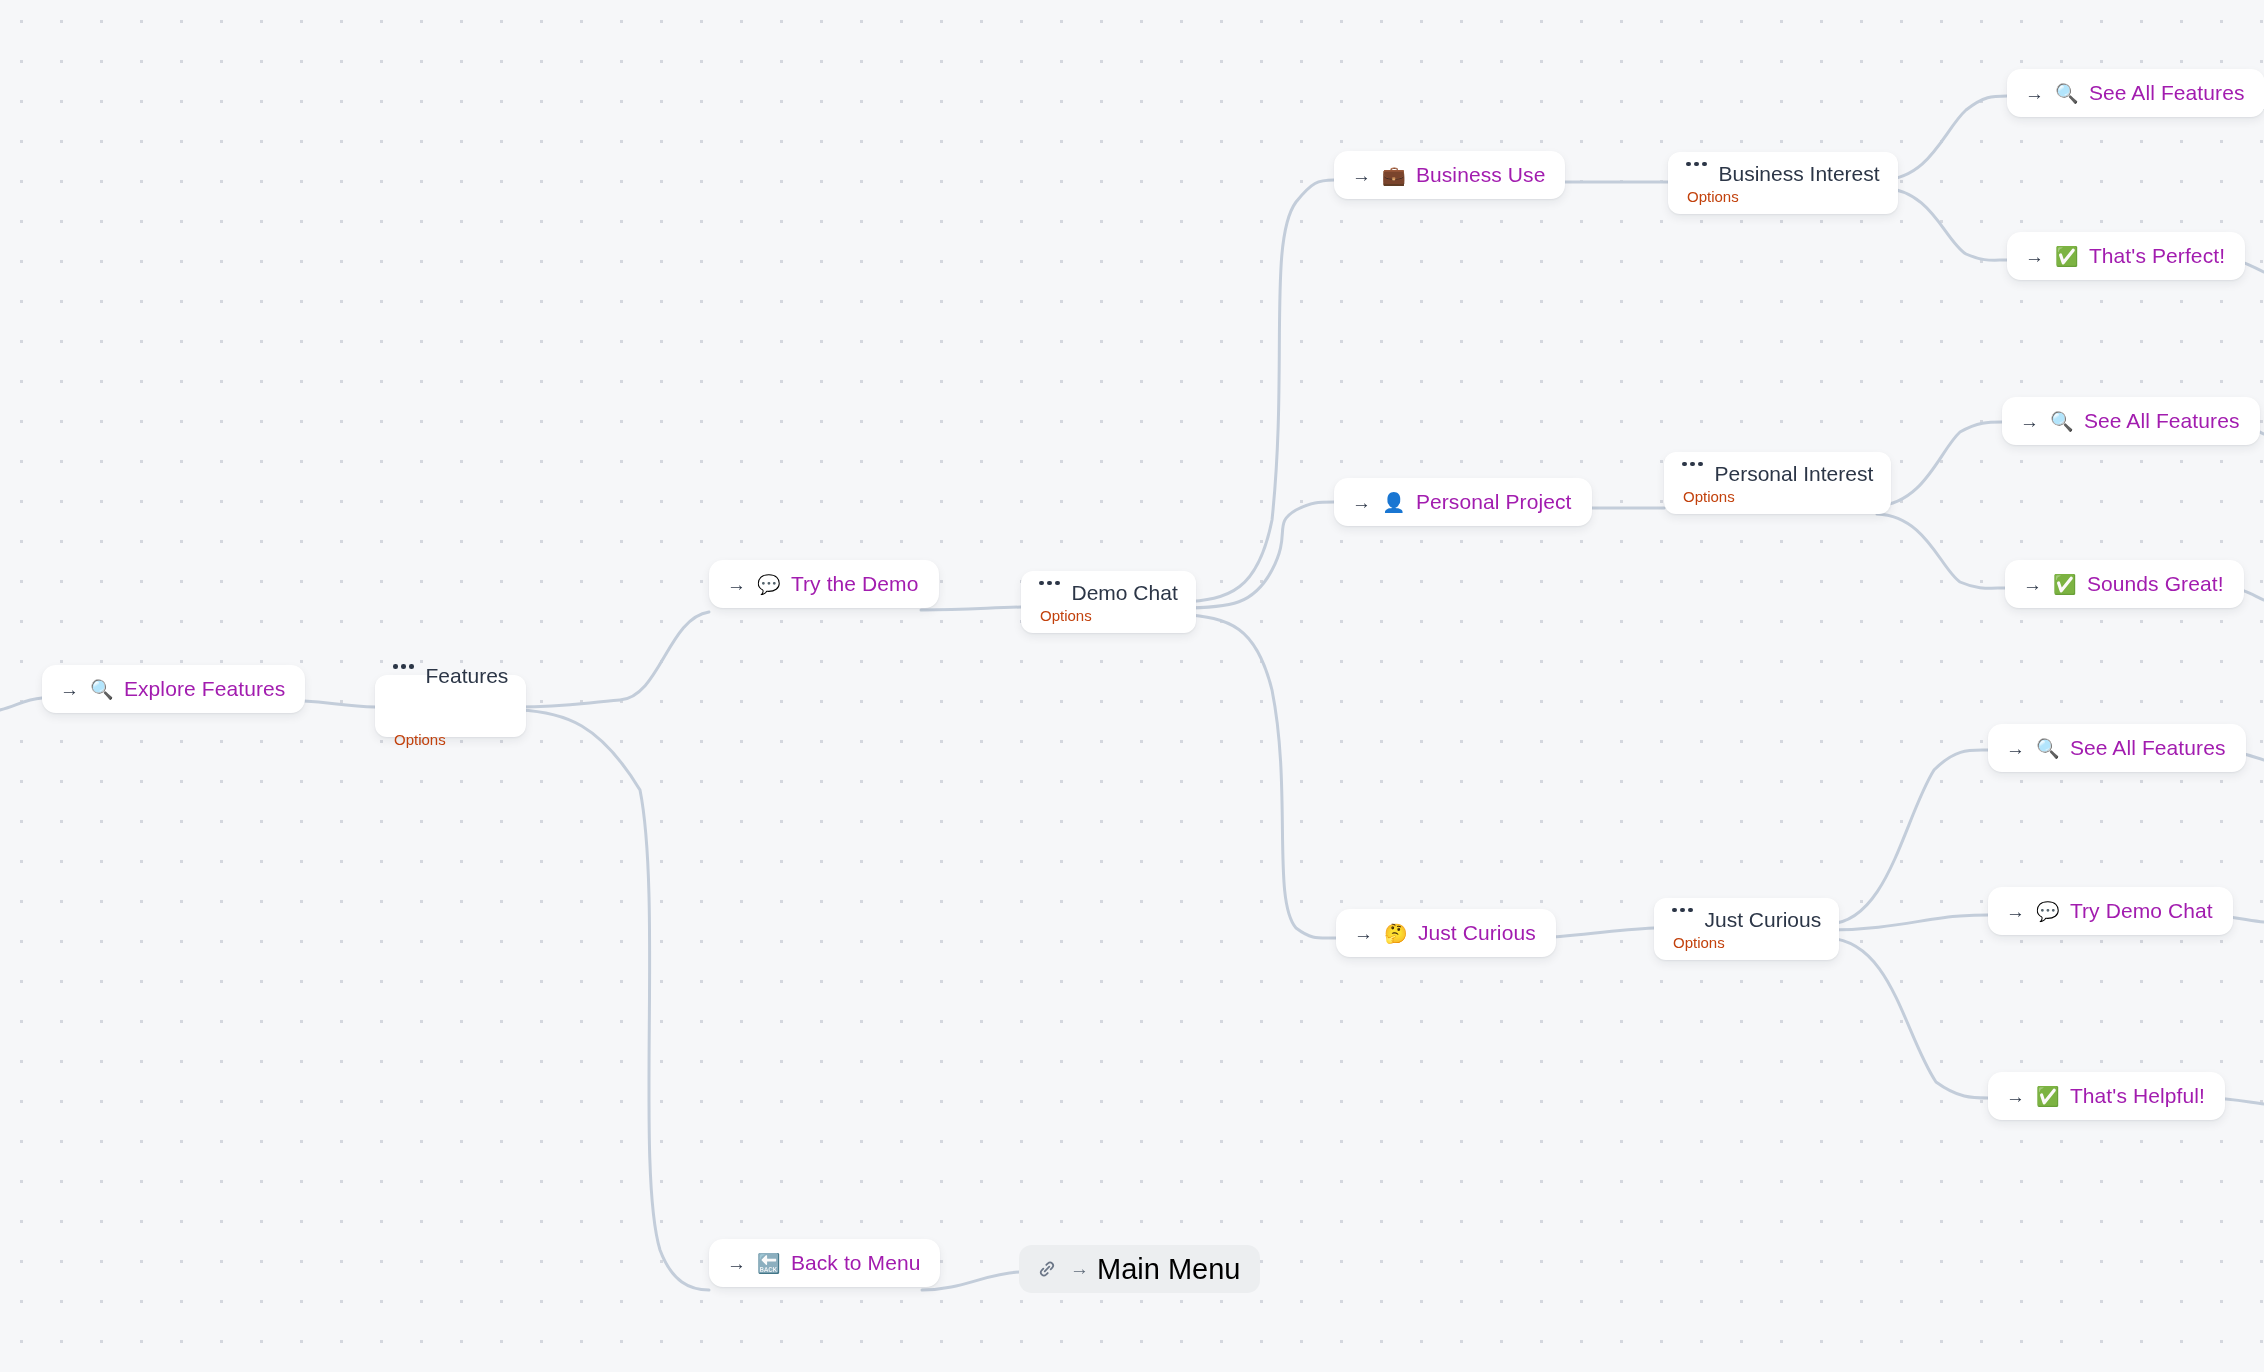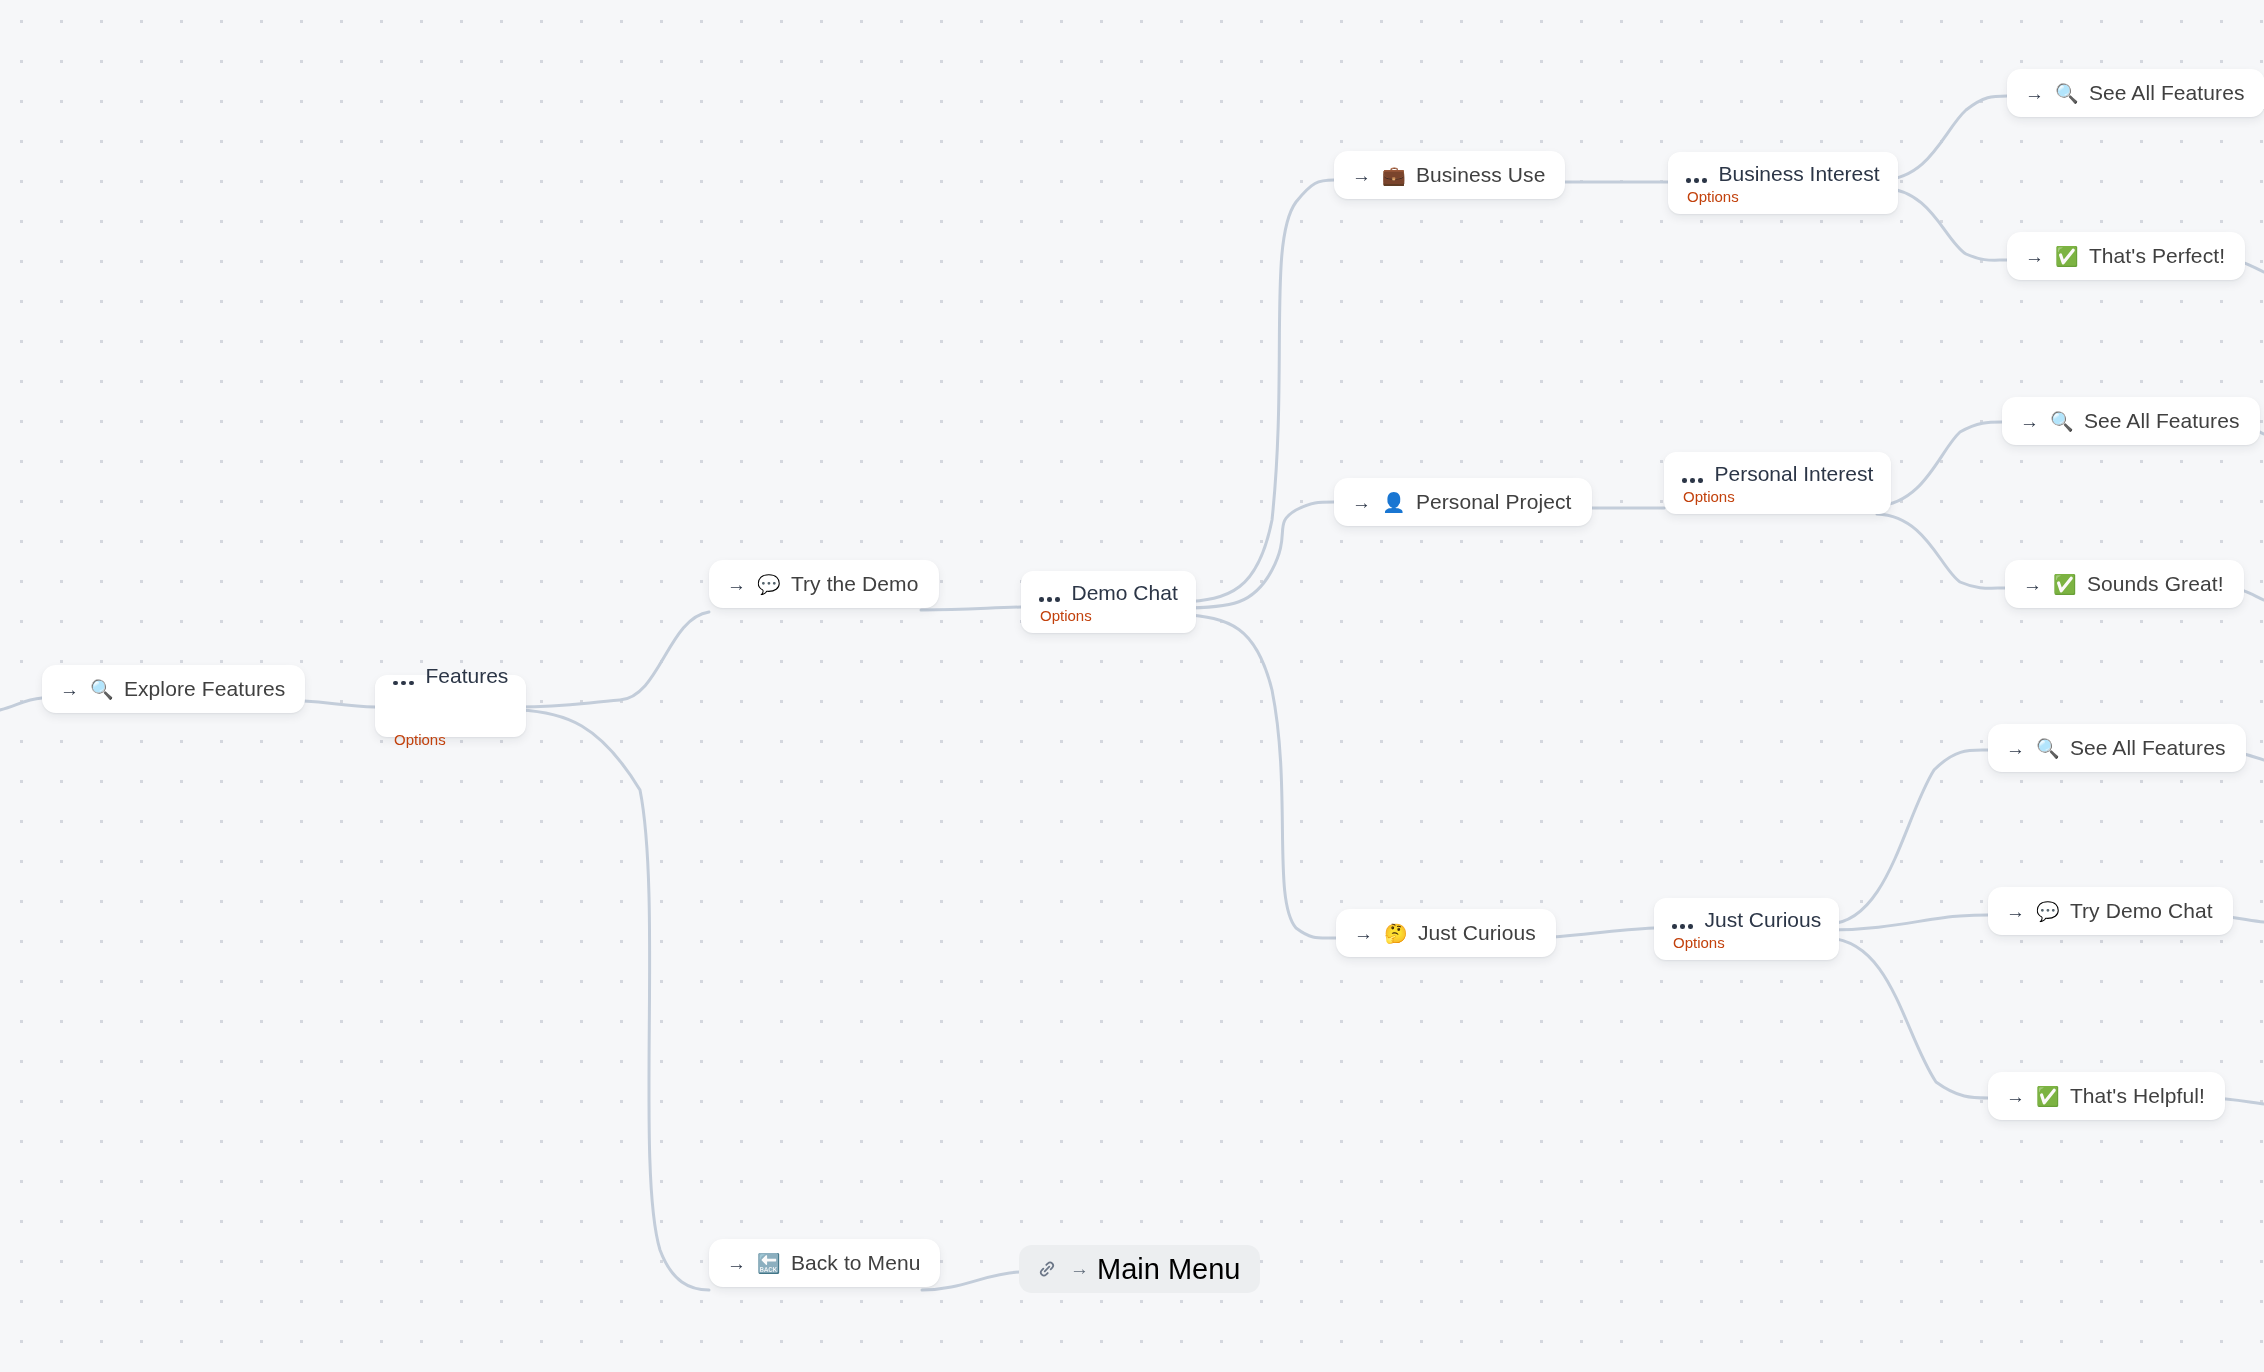--- a/index.html
+++ b/index.html
@@ -60,36 +60,36 @@
     color: #2c3647;
     line-height: 1;
     margin-right: 1px;
   }
   .node-action .emoji {
     font-size: 19px;
     line-height: 1;
   }
   .node-action .label {
     font-size: 21px;
-    color: #404040;
+    color: #a21caf;
   }
 
   
   .node-options {
     height: 62px;
     padding: 0 18px;
     flex-direction: column;
     align-items: flex-start;
     justify-content: center;
     gap: 2px;
     border-radius: 12px;
   }
   .node-options .opt-head {
     display: flex;
-    align-items: flex-end;
+    align-items: flex-start;
     gap: 12px;
   }
   .node-options .dots {
     display: inline-flex;
     gap: 3.5px;
     align-items: center;
     padding-bottom: 3px;
   }
   .node-options .dots i {
     display: block;

